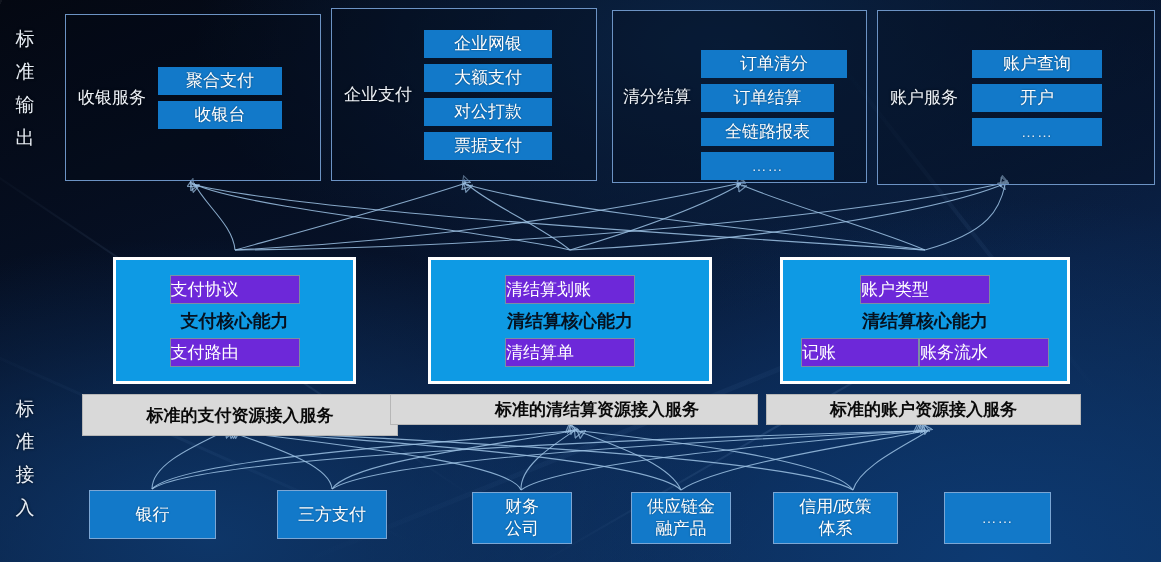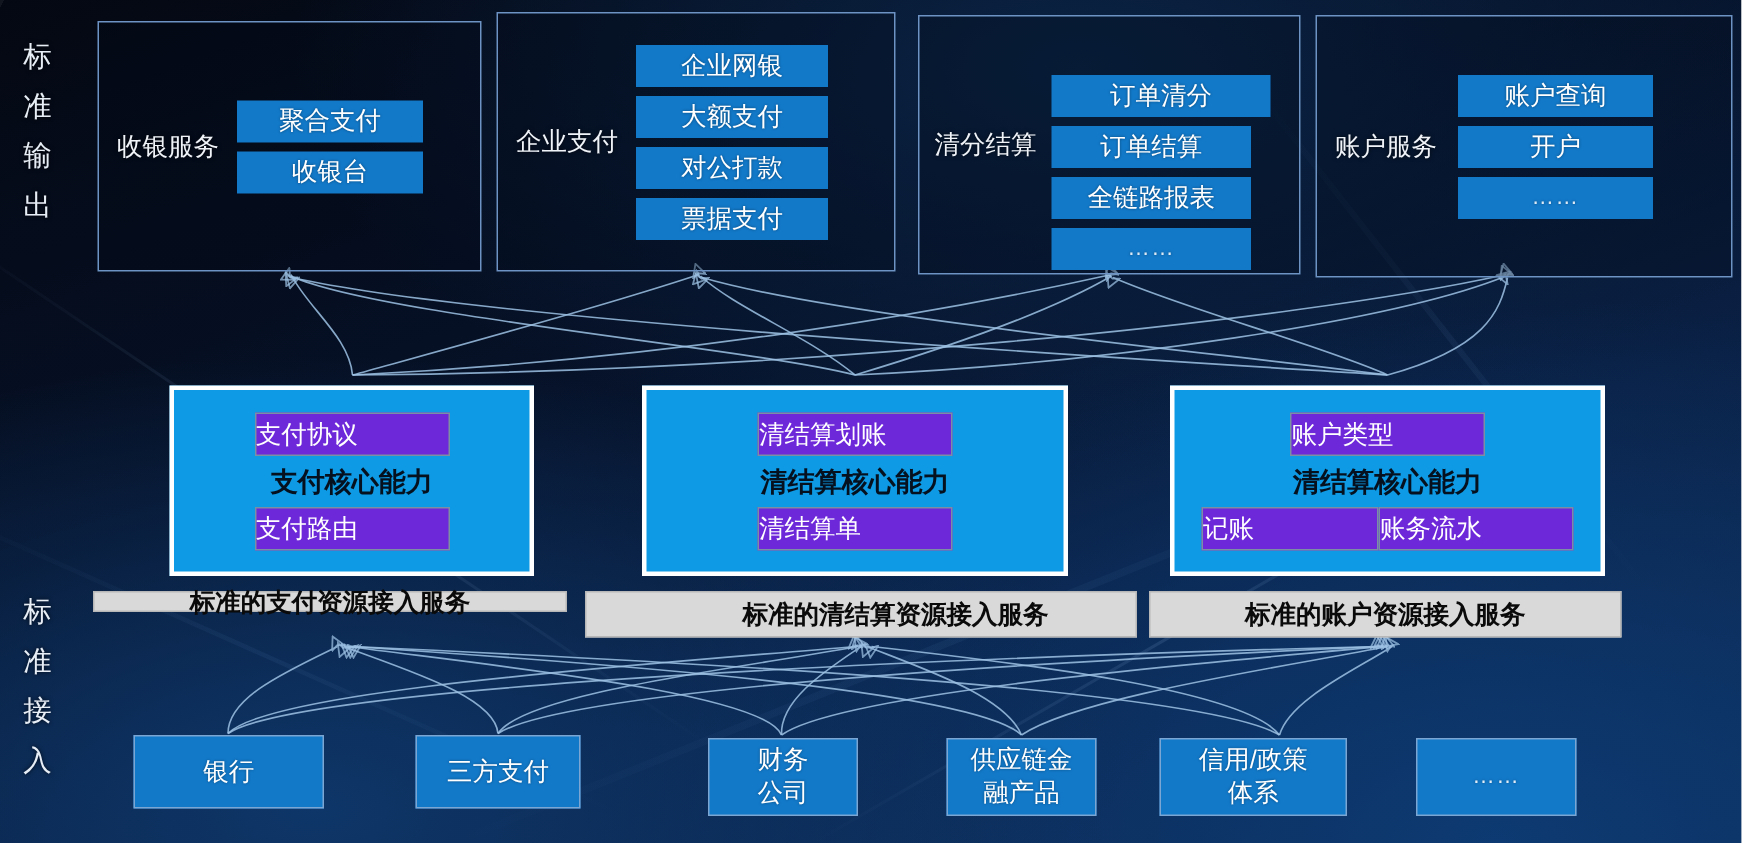--- a/index.html
+++ b/index.html
@@ -259,21 +259,21 @@
 
   <div class="core" style="left:780px; top:257px; width:290px; height:127px;">
     <div class="core-sub" style="width:130px;">账户类型</div>
     <div class="core-title">清结算核心能力</div>
     <div class="core-row">
       <div class="core-sub" style="width:118px;">记账</div>
       <div class="core-sub" style="width:130px;">账务流水</div>
     </div>
   </div>
 
-  <div class="svc-bar" style="left:62px; top:394px; width:316px; height:14px;">标准的支付资源接入服务</div>
+  <div class="svc-bar" style="left:82px; top:394px; width:316px; height:42px;">标准的支付资源接入服务</div>
   <div class="svc-bar" style="left:390px; top:394px; width:368px; height:31px;padding-left:46px;">标准的清结算资源接入服务</div>
   <div class="svc-bar" style="left:766px; top:394px; width:315px; height:31px;">标准的账户资源接入服务</div>
 
   <div class="src" style="left:89px; top:490px; width:127px; height:49px;">银行</div>
   <div class="src" style="left:277px; top:490px; width:110px; height:49px;">三方支付</div>
   <div class="src" style="left:472px; top:492px; width:100px; height:52px;">财务
 公司</div>
   <div class="src" style="left:631px; top:492px; width:100px; height:52px;">供应链金
 融产品</div>
   <div class="src" style="left:773px; top:492px; width:125px; height:52px;">信用/政策

